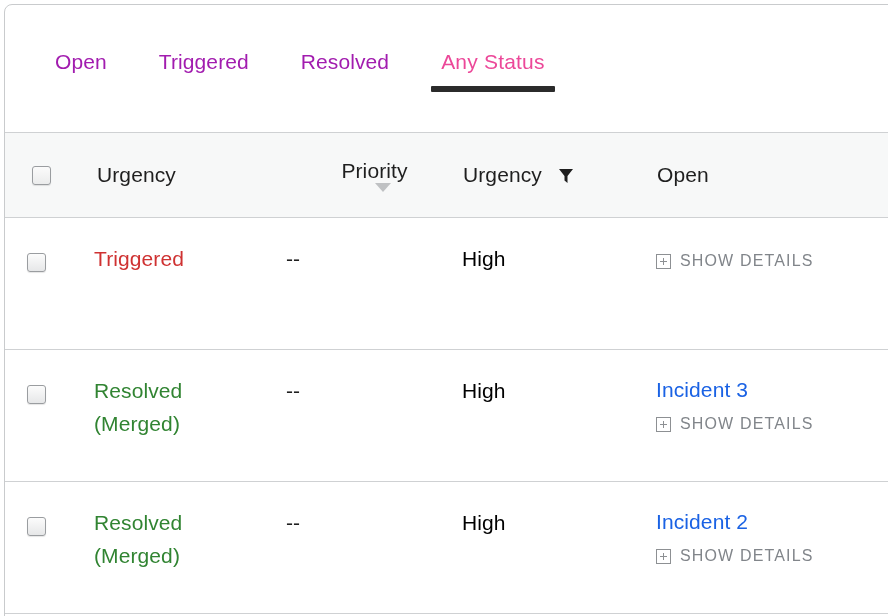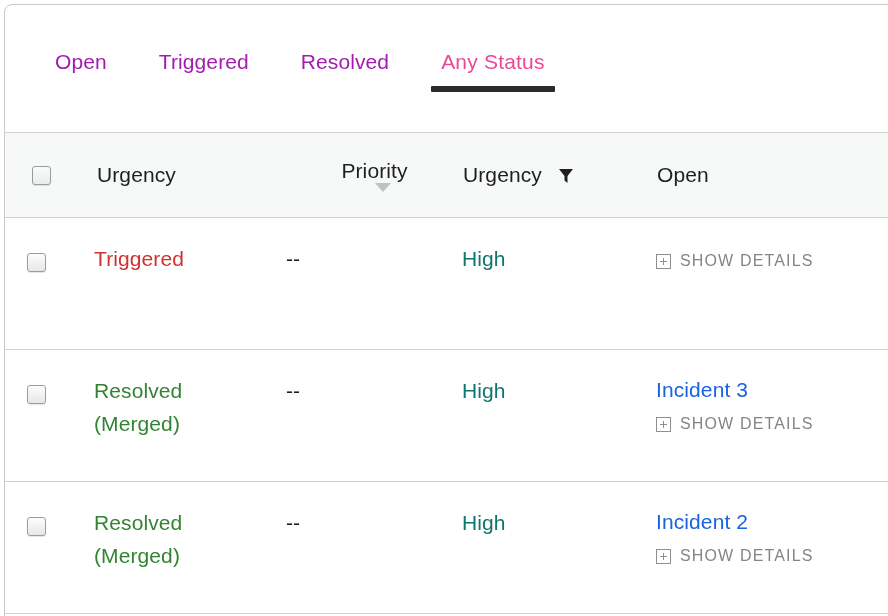--- a/index.html
+++ b/index.html
@@ -148,21 +148,21 @@
     cursor: pointer;
   }
   .thead .cbox {
     background: linear-gradient(#fbfbfb, #ebecec);
   }
 
   
   .cell-text {
     font-size: 21px;
     line-height: 33px;
-    color: #0f766e;
+    color: #000000;
     letter-spacing: .1px;
   }
   .status-triggered { color: #cf3232; }
   .status-resolved  { color: #318432; }
 
   .dash { color: #1f1f1f; font-size: 21px; line-height: 33px; }
 
   .title-link {
     font-size: 21px;
     line-height: 31px;

